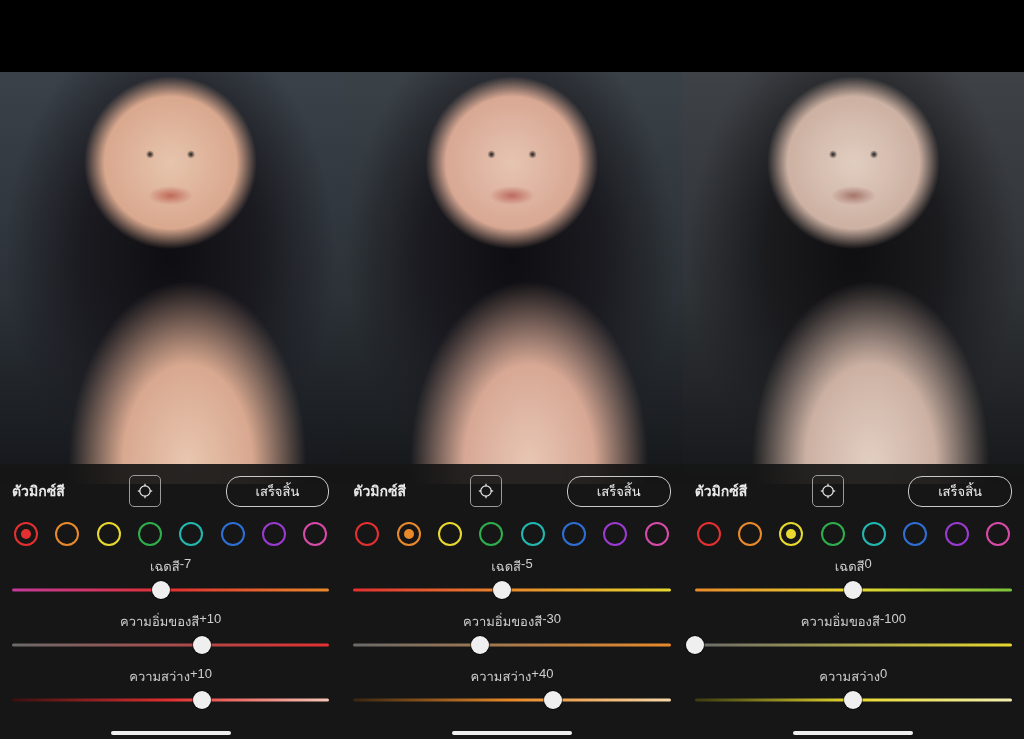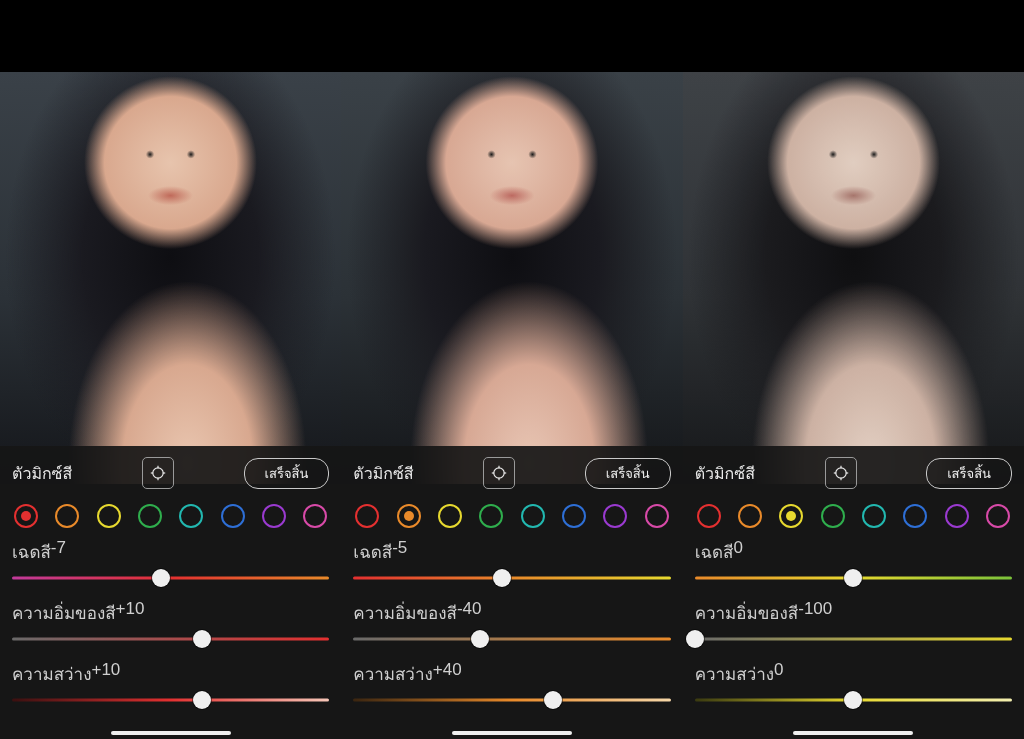--- a/index.html
+++ b/index.html
@@ -14,30 +14,30 @@
       linear-gradient(180deg,#3a4148 0%,#2b3137 55%,#14161a 100%);
   }
   .photo::after{content:"";position:absolute;inset:0;
     background:
       radial-gradient(circle 6px at 44% 20%, #1a1a1a 0%, rgba(0,0,0,0) 70%),
       radial-gradient(circle 6px at 56% 20%, #1a1a1a 0%, rgba(0,0,0,0) 70%),
       radial-gradient(ellipse 28px 12px at 50% 30%, #c06a5a 0%, rgba(0,0,0,0) 80%);
   }
   .overlay{position:absolute;left:0;bottom:0;width:100%;background:rgba(22,22,22,.92);padding:10px 12px 18px;box-sizing:border-box}
   .toolbar{display:flex;align-items:center;justify-content:space-between;height:34px}
-  .title{color:#e9e9e9;font-size:16px;font-weight:400}
+  .title{color:#e9e9e9;font-size:14px;font-weight:700}
   .target{width:30px;height:30px;border:1px solid #9a9a9a;border-radius:5px;display:flex;align-items:center;justify-content:center;color:#e9e9e9}
   .target svg{display:block}
-  .done{border:1.3px solid #c9c9c9;border-radius:14px;color:#eee;font-size:13px;padding:4px 20px;background:transparent}
+  .done{border:1.3px solid #c9c9c9;border-radius:14px;color:#eee;font-size:13px;padding:4px 29px;background:transparent}
   .swatches{display:flex;justify-content:space-between;margin:14px 2px 10px}
   .sw{width:24px;height:24px;border-radius:50%;border:2px solid;box-sizing:border-box;position:relative}
   .sw.sel::after{content:"";position:absolute;inset:5px;border-radius:50%;background:currentColor}
   .sliders{margin-top:6px}
   .sl{margin:6px 0 14px}
-  .sl-head{display:flex;justify-content:flex-start;color:#cfcfcf;font-size:17px;margin-bottom:6px}
+  .sl-head{display:flex;justify-content:center;color:#cfcfcf;font-size:13px;margin-bottom:6px}
   .track{position:relative;height:14px}
   .track .bar{position:absolute;left:0;right:0;top:50%;height:3px;transform:translateY(-50%);border-radius:2px}
   .thumb{position:absolute;top:50%;width:18px;height:18px;border-radius:50%;background:#efefef;transform:translate(-50%,-50%);box-shadow:0 0 0 1px rgba(0,0,0,.5)}
   .home{position:absolute;bottom:4px;left:50%;transform:translateX(-50%);width:120px;height:4px;border-radius:3px;background:#efefef}
   
   .panel:nth-child(2) .photo{filter:hue-rotate(-4deg) saturate(.92)}
   .panel:nth-child(3) .photo{filter:saturate(.55) brightness(1.03)}
 </style>
 </head>
 <body>
@@ -142,21 +142,21 @@
     </div>
     <div class="track">
       <div class="bar" style="background:linear-gradient(90deg,#e43030,#e98a2a,#e7d92f)"></div>
       <div class="thumb" style="left:47%"></div>
     </div>
   </div>
 
   <div class="sl">
     <div class="sl-head">
       <span>ความอิ่มของสี</span>
-      <span>-40</span>
+      <span>-30</span>
     </div>
     <div class="track">
       <div class="bar" style="background:linear-gradient(90deg,#6a6a6a,#e98a2a)"></div>
       <div class="thumb" style="left:40%"></div>
     </div>
   </div>
 
   <div class="sl">
     <div class="sl-head">
       <span>ความสว่าง</span>

